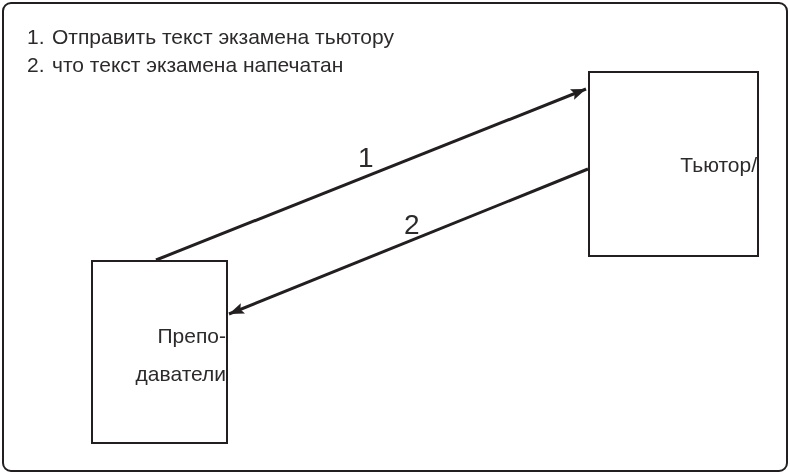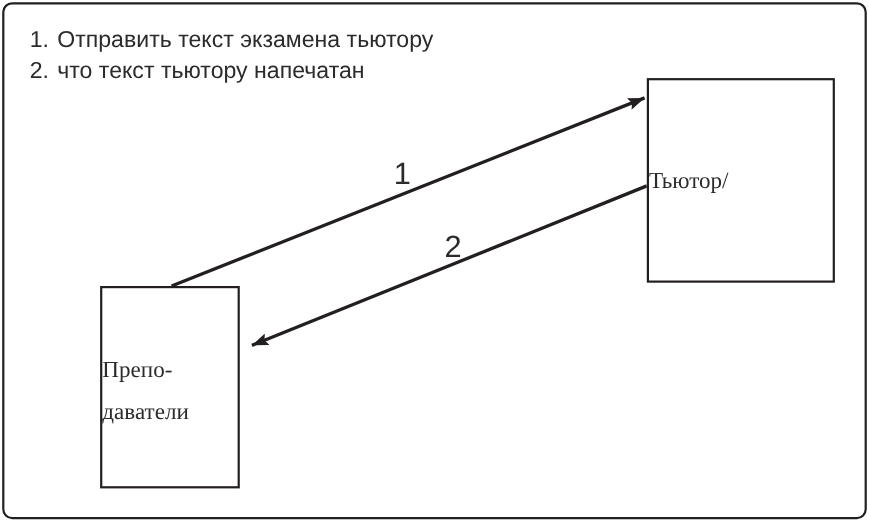--- a/index.html
+++ b/index.html
@@ -35,34 +35,33 @@
   .note{ display:flex; }
   .note-marker{ flex:0 0 25px; }
   .note-lines{ display:flex; flex-direction:column; }
   
   .box{
     position:absolute;
     background:var(--bg);
     border:2.5px solid var(--line);
     display:flex;
     flex-direction:column;
-    align-items:flex-start;
+    align-items:flex-end;
     justify-content:center;
     text-align:center;
     font-size:21px;
-    font-family:Liberation Serif, serif;
   }
   .box-tutor{
     left:588px; top:71px;
     width:171px; height:186px;
     line-height:25px;
   }
   .box-teachers{
     left:91px; top:260px;
-    width:127px; height:184px;
+    width:137px; height:184px;
     line-height:26px;
     padding-top:6px;
     gap:12px;
   }
   
   .arrows{
     position:absolute;
     left:0; top:0;
     width:790px; height:475px;
   }
@@ -91,21 +90,21 @@
   <div class="notes">
     <div class="note">
       <span class="note-marker">1.</span>
       <span class="note-lines">
         <span>Отправить текст экзамена тьютору</span>
       </span>
     </div>
     <div class="note">
       <span class="note-marker">2.</span>
       <span class="note-lines">
-        <span>что текст тьютору напечатан</span>
+        <span>что текст экзамена напечатан</span>
       </span>
     </div>
   </div>
 
   <svg class="arrows" viewBox="0 0 790 475" aria-hidden="true">
     <defs>
       <marker id="arrowhead" viewBox="0 0 12 9" refX="12" refY="4.5" markerWidth="5" markerHeight="3.75" orient="auto-start-reverse">
         <path class="head" d="M0,0 L12,4.5 L0,9 L2.2,4.5 Z"></path>
       </marker>
     </defs>

